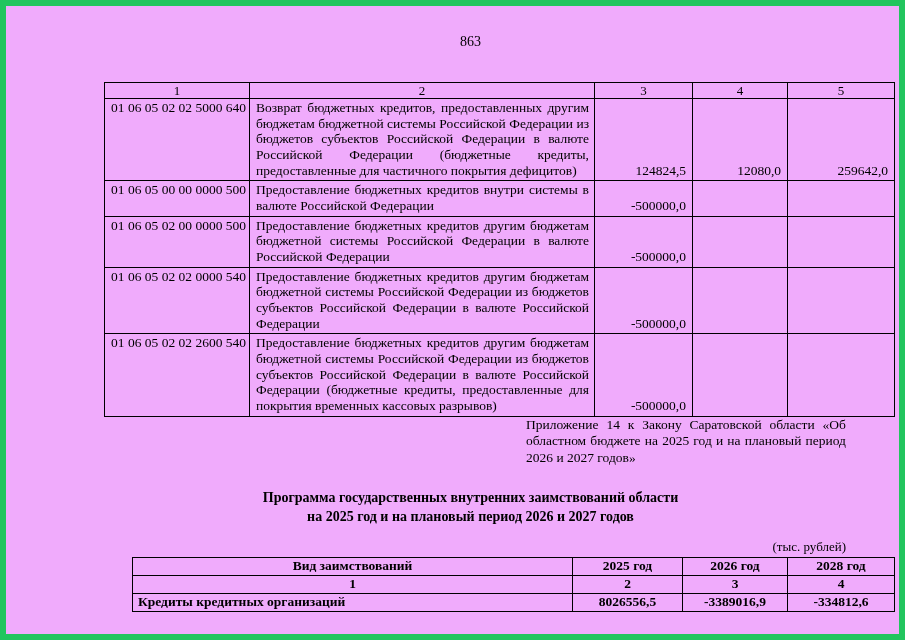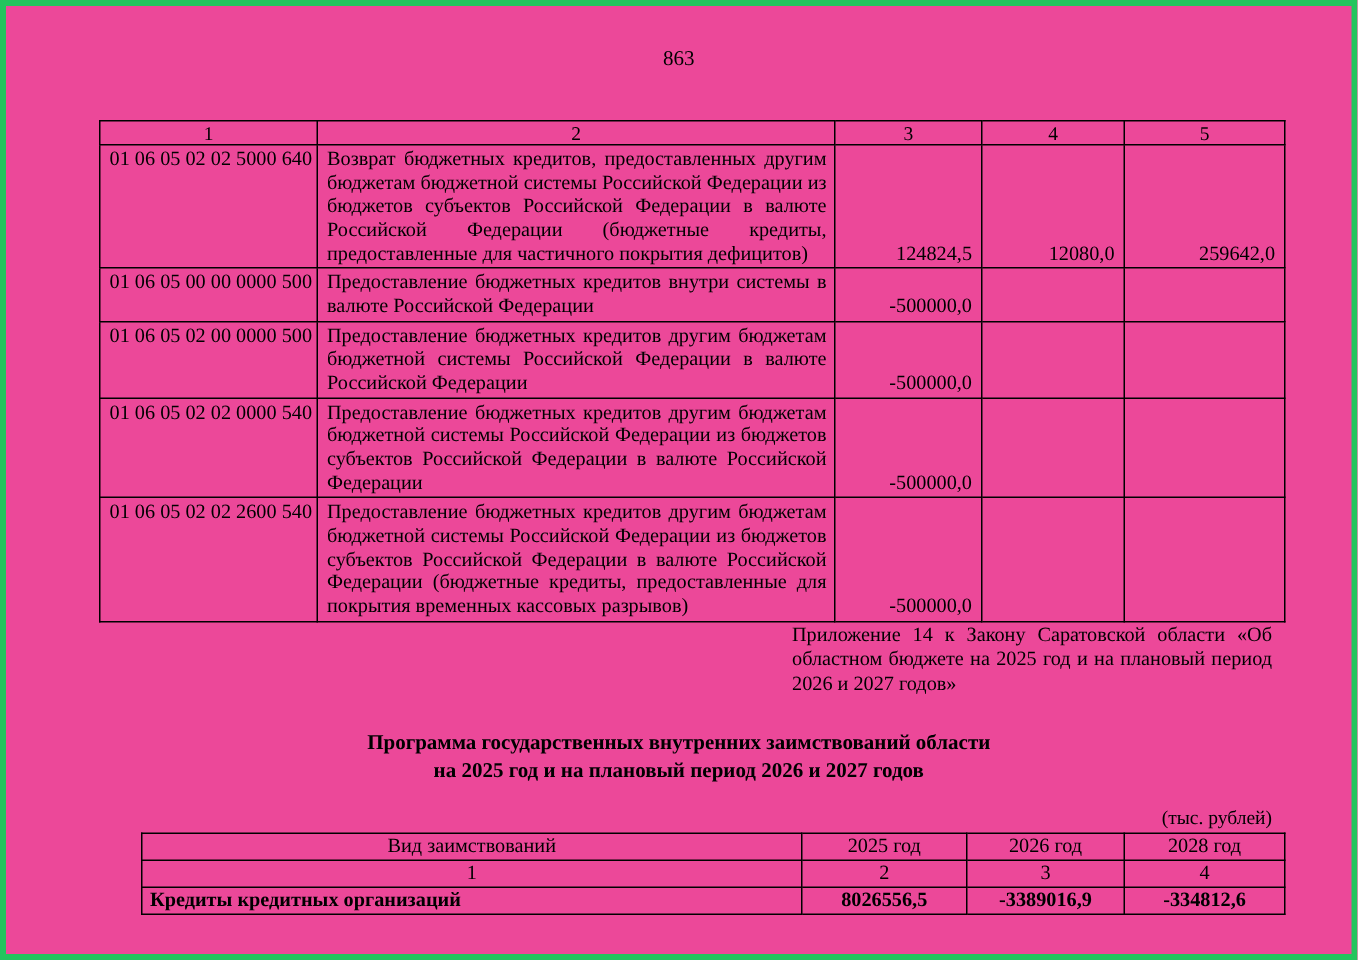--- a/index.html
+++ b/index.html
@@ -7,22 +7,23 @@
   body {
     width: 905px; height: 640px;
     background: #ffffff;
     font-family: "Liberation Serif", serif;
     color: #000;
     position: relative;
     overflow: hidden;
   }
   .page {
     position: absolute; inset: 0;
-    border: 4px solid #22c55e;
-    background: #ec4899;
+    border: 6px solid #22c55e;
+    background: #f0abfc;
+    padding-left: 36px;
   }
   .page-number {
     text-align: center;
     margin-top: 28px;
     font-size: 14px;
   }
   table { border-collapse: collapse; table-layout: fixed; }
   .t1 {
     margin: 32px 0 0 62px;
     width: 790px;
@@ -65,20 +66,21 @@
   .t2 {
     margin: 0 0 0 90px;
     width: 762px;
     font-size: 13.5px;
   }
   .t2 td {
     border: 1px solid #000;
     padding: 0 5px;
     line-height: 1.25;
     vertical-align: middle;
+    font-weight: bold;
   }
   .t2 td.c { text-align: center; }
   .t2 tr.data td { font-weight: bold; }
   .t2 td.name { text-align: left; }
   .t2 td.num { text-align: center; }
 </style>
 </head>
 <body>
 
 <div class="page">

